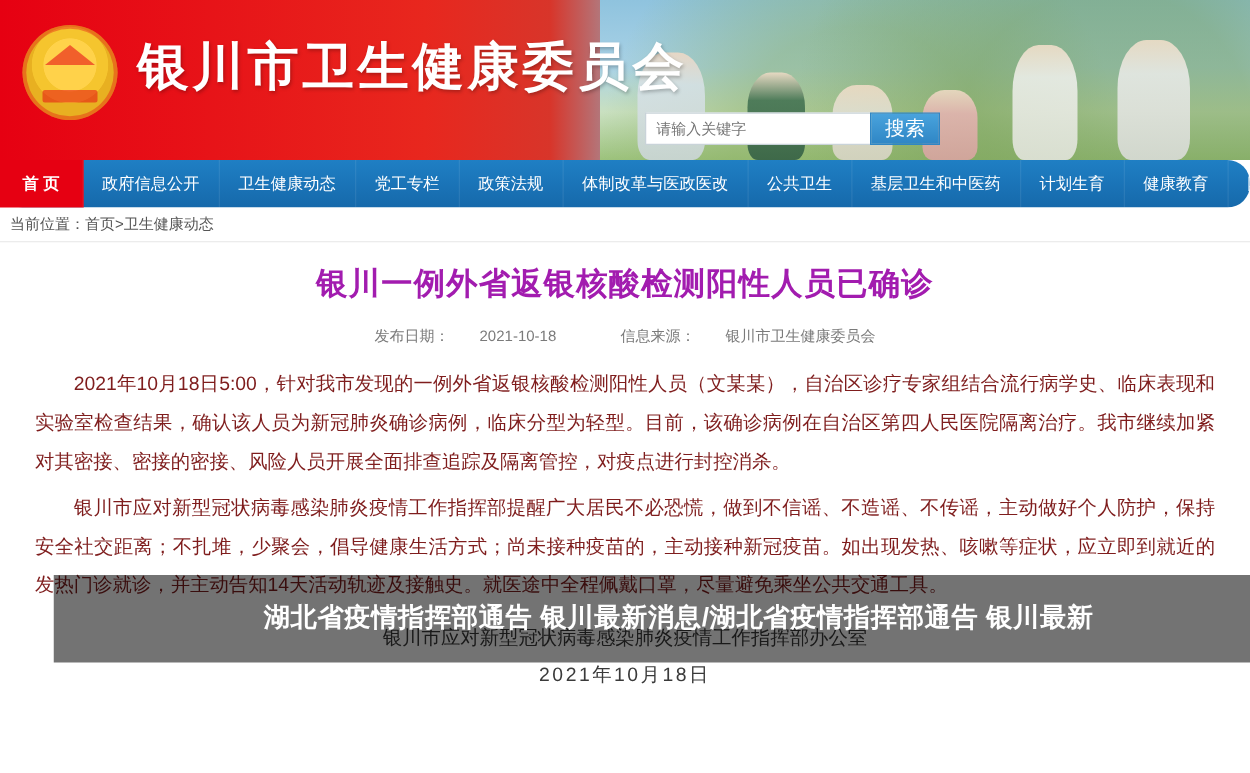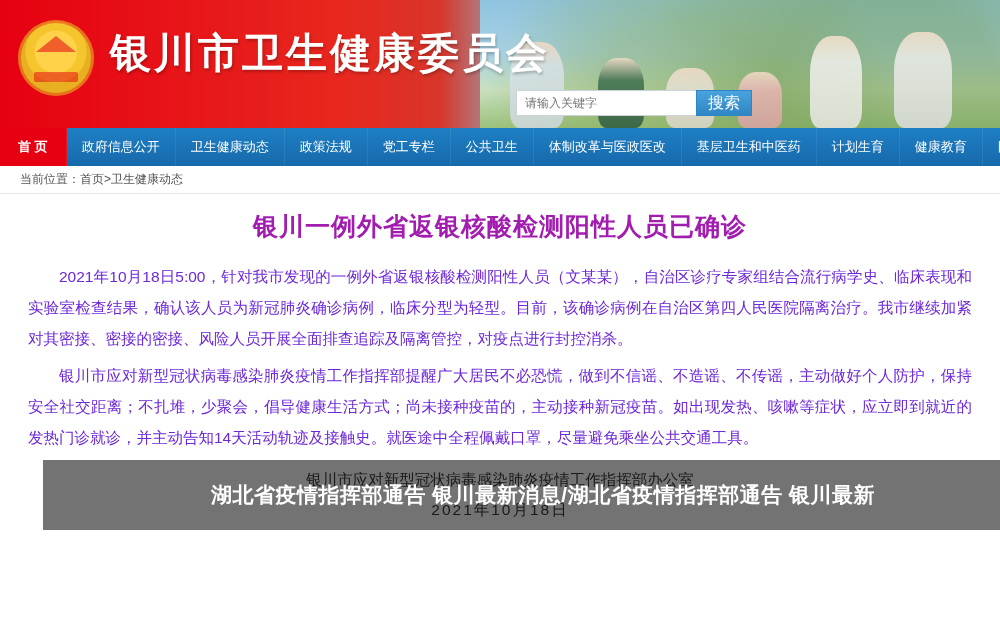--- a/index.html
+++ b/index.html
@@ -95,39 +95,40 @@
     cursor: pointer;
   }
 
   
   .nav {
     height: 38px;
     background: linear-gradient(#1f7fc4, #1669ab);
     display: flex; align-items: stretch;
     color: #fff;
     font-size: 13px;
+    border-radius: 18px;
   }
   .nav-item {
     display: flex; align-items: center; justify-content: center;
     padding: 0 15px;
     white-space: nowrap;
     cursor: pointer;
     border-right: 1px solid rgba(255,255,255,0.08);
   }
   .nav-item.home {
     background: #e60012;
     font-weight: bold;
     padding: 0 18px;
   }
 
   
   .breadcrumb {
     height: 28px;
     display: flex; align-items: center;
-    padding-left: 20px;
+    padding-left: 8px;
     font-size: 12px; color: #555;
     background: #fff;
     border-bottom: 1px solid #e6e6e6;
   }
 
   
   .article {
     position: relative;
     padding: 16px 28px 0 28px;
     height: 424px;
@@ -145,21 +146,21 @@
   .article-meta {
     text-align: center;
     font-size: 12px;
     color: #7a7a7a;
     margin-bottom: 14px;
   }
   .article-meta span { margin: 0 12px; }
   .article p {
     font-size: 15.5px;
     line-height: 31px;
-    color: #6d28d9;
+    color: #7f1d1d;
     text-align: justify;
     text-indent: 2em;
     margin-bottom: 6px;
   }
   .sign {
     margin-top: 12px;
     text-align: center;
     font-size: 15.5px;
     color: #3a3a3a;
     line-height: 30px;
@@ -207,34 +208,38 @@
     <div class="search-box">
       <input class="search-input" type="text" placeholder="请输入关键字" style="">
       <button class="search-btn">搜索</button>
     </div>
   </div>
 
   <div class="nav">
     <div class="nav-item home">首 页</div>
     <div class="nav-item">政府信息公开</div>
     <div class="nav-item">卫生健康动态</div>
+    <div class="nav-item">党工专栏</div>
     <div class="nav-item">政策法规</div>
-    <div class="nav-item">党工专栏</div>
+    <div class="nav-item">体制改革与医政医改</div>
     <div class="nav-item">公共卫生</div>
-    <div class="nav-item">体制改革与医政医改</div>
     <div class="nav-item">基层卫生和中医药</div>
     <div class="nav-item">计划生育</div>
     <div class="nav-item">健康教育</div>
     <div class="nav-item">网上办事</div>
   </div>
 
   <div class="breadcrumb">当前位置：首页&gt;卫生健康动态</div>
 
   <div class="article">
     <div class="article-title">银川一例外省返银核酸检测阳性人员已确诊</div>
+    <div class="article-meta">
+      <span><span>发布日期：</span><span>2021-10-18</span></span>
+      <span><span>信息来源：</span><span>银川市卫生健康委员会</span></span>
+    </div>
     <p>2021年10月18日5:00，针对我市发现的一例外省返银核酸检测阳性人员（文某某），自治区诊疗专家组结合流行病学史、临床表现和实验室检查结果，确认该人员为新冠肺炎确诊病例，临床分型为轻型。目前，该确诊病例在自治区第四人民医院隔离治疗。我市继续加紧对其密接、密接的密接、风险人员开展全面排查追踪及隔离管控，对疫点进行封控消杀。</p>
     <p>银川市应对新型冠状病毒感染肺炎疫情工作指挥部提醒广大居民不必恐慌，做到不信谣、不造谣、不传谣，主动做好个人防护，保持安全社交距离；不扎堆，少聚会，倡导健康生活方式；尚未接种疫苗的，主动接种新冠疫苗。如出现发热、咳嗽等症状，应立即到就近的发热门诊就诊，并主动告知14天活动轨迹及接触史。就医途中全程佩戴口罩，尽量避免乘坐公共交通工具。</p>
     <div class="sign">
       <div>银川市应对新型冠状病毒感染肺炎疫情工作指挥部办公室</div>
       <div class="date">2021年10月18日</div>
     </div>
 
     <div class="overlay">
       <div class="overlay-text">湖北省疫情指挥部通告 银川最新消息/湖北省疫情指挥部通告 银川最新</div>
     </div>

